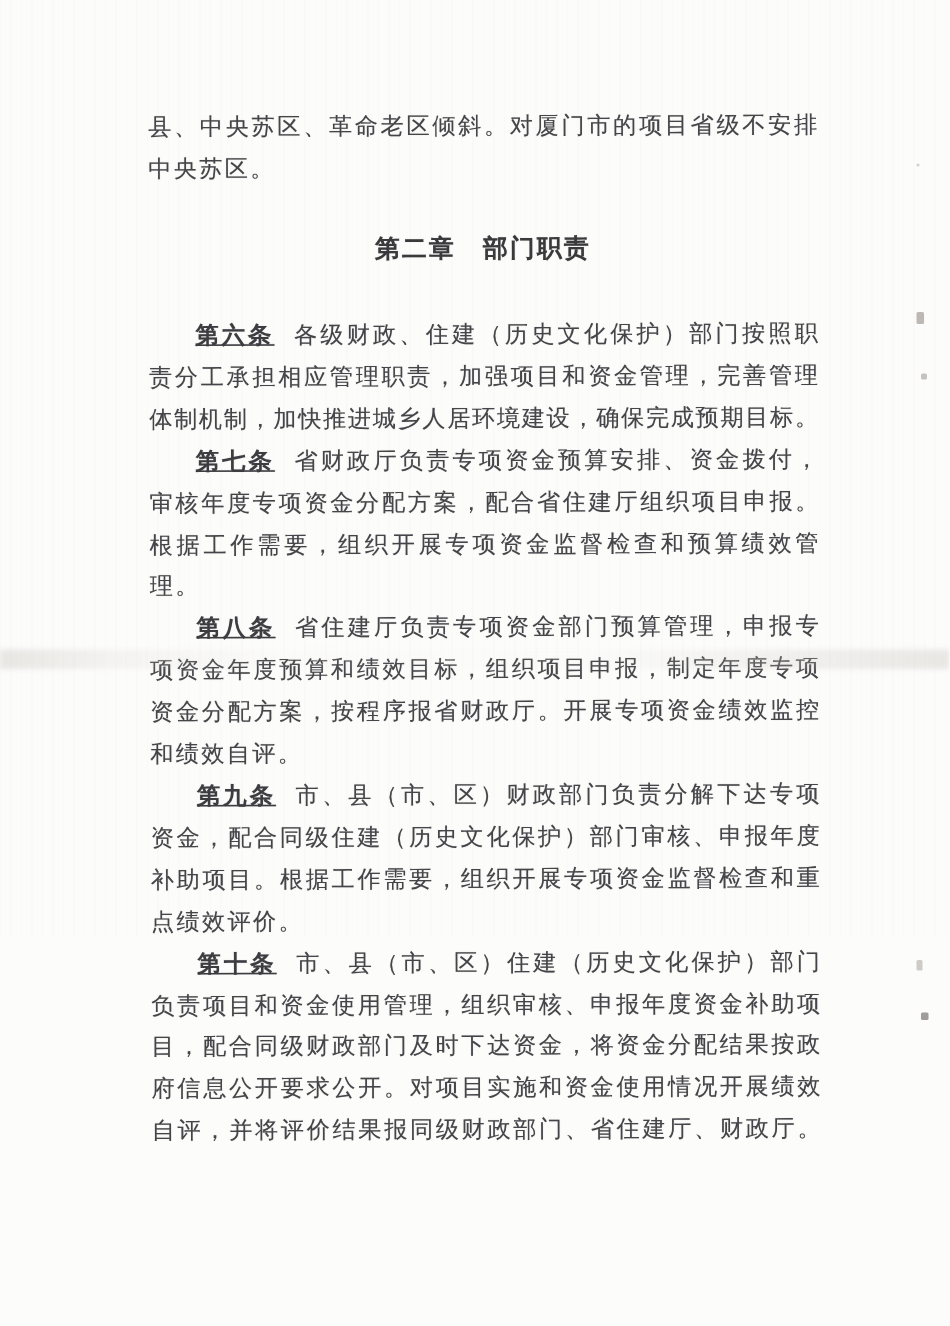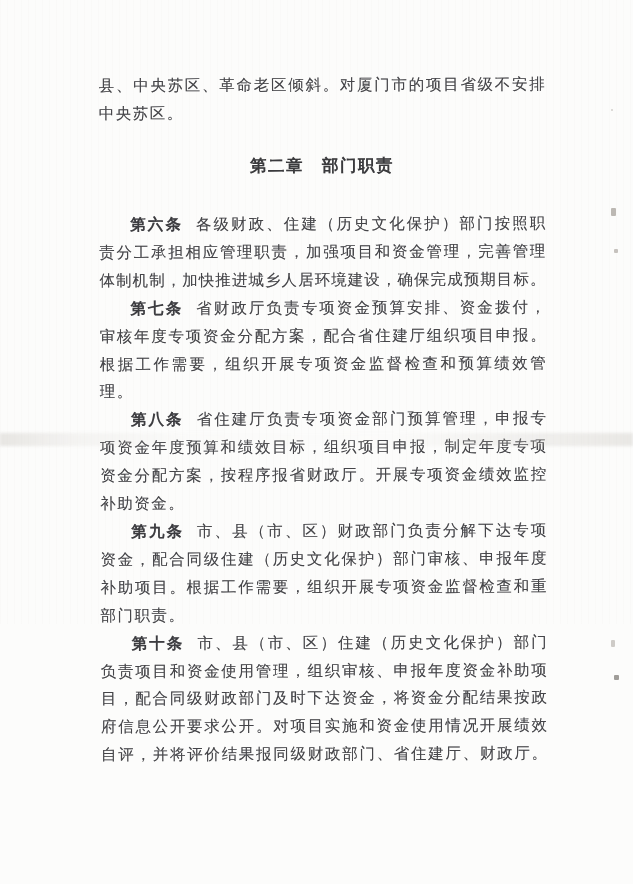--- a/index.html
+++ b/index.html
@@ -38,20 +38,21 @@
   .t-line.plain{
     letter-spacing:1.5px;
   }
   .t-line.indent{
     padding-left:31px;
   }
   .art-num{
     font-weight:bold;
     color:#3d3d41;
     margin-right:13px;
+    text-decoration:underline;
   }
   .intro-para{
     position:absolute;left:0;top:71px;width:446px;
   }
   .chapter-heading{
     position:absolute;left:0;top:152px;width:446px;
     text-align:center;
     font-weight:bold;
     font-size:16.5px;
     color:#3a3a3d;
@@ -100,27 +101,27 @@
         <div class="para">
           <div class="t-line stretch indent"><span class="art-num">第七条</span><span>省财政厅负责专项资金预算安排、资金拨付，</span></div>
           <div class="t-line stretch"><span>审核年度专项资金分配方案，配合省住建厅组织项目申报。</span></div>
           <div class="t-line stretch"><span>根据工作需要，组织开展专项资金监督检查和预算绩效管</span></div>
           <div class="t-line plain"><span>理。</span></div>
         </div>
         <div class="para">
           <div class="t-line stretch indent"><span class="art-num">第八条</span><span>省住建厅负责专项资金部门预算管理，申报专</span></div>
           <div class="t-line stretch"><span>项资金年度预算和绩效目标，组织项目申报，制定年度专项</span></div>
           <div class="t-line stretch"><span>资金分配方案，按程序报省财政厅。开展专项资金绩效监控</span></div>
-          <div class="t-line plain"><span>补助资金。</span></div>
+          <div class="t-line plain"><span>和绩效自评。</span></div>
         </div>
         <div class="para">
           <div class="t-line stretch indent"><span class="art-num">第九条</span><span>市、县（市、区）财政部门负责分解下达专项</span></div>
           <div class="t-line stretch"><span>资金，配合同级住建（历史文化保护）部门审核、申报年度</span></div>
           <div class="t-line stretch"><span>补助项目。根据工作需要，组织开展专项资金监督检查和重</span></div>
-          <div class="t-line plain"><span>部门职责。</span></div>
+          <div class="t-line plain"><span>点绩效评价。</span></div>
         </div>
         <div class="para">
           <div class="t-line stretch indent"><span class="art-num">第十条</span><span>市、县（市、区）住建（历史文化保护）部门</span></div>
           <div class="t-line stretch"><span>负责项目和资金使用管理，组织审核、申报年度资金补助项</span></div>
           <div class="t-line stretch"><span>目，配合同级财政部门及时下达资金，将资金分配结果按政</span></div>
           <div class="t-line stretch"><span>府信息公开要求公开。对项目实施和资金使用情况开展绩效</span></div>
           <div class="t-line stretch"><span>自评，并将评价结果报同级财政部门、省住建厅、财政厅。</span></div>
         </div>
       </div>
   </div>

